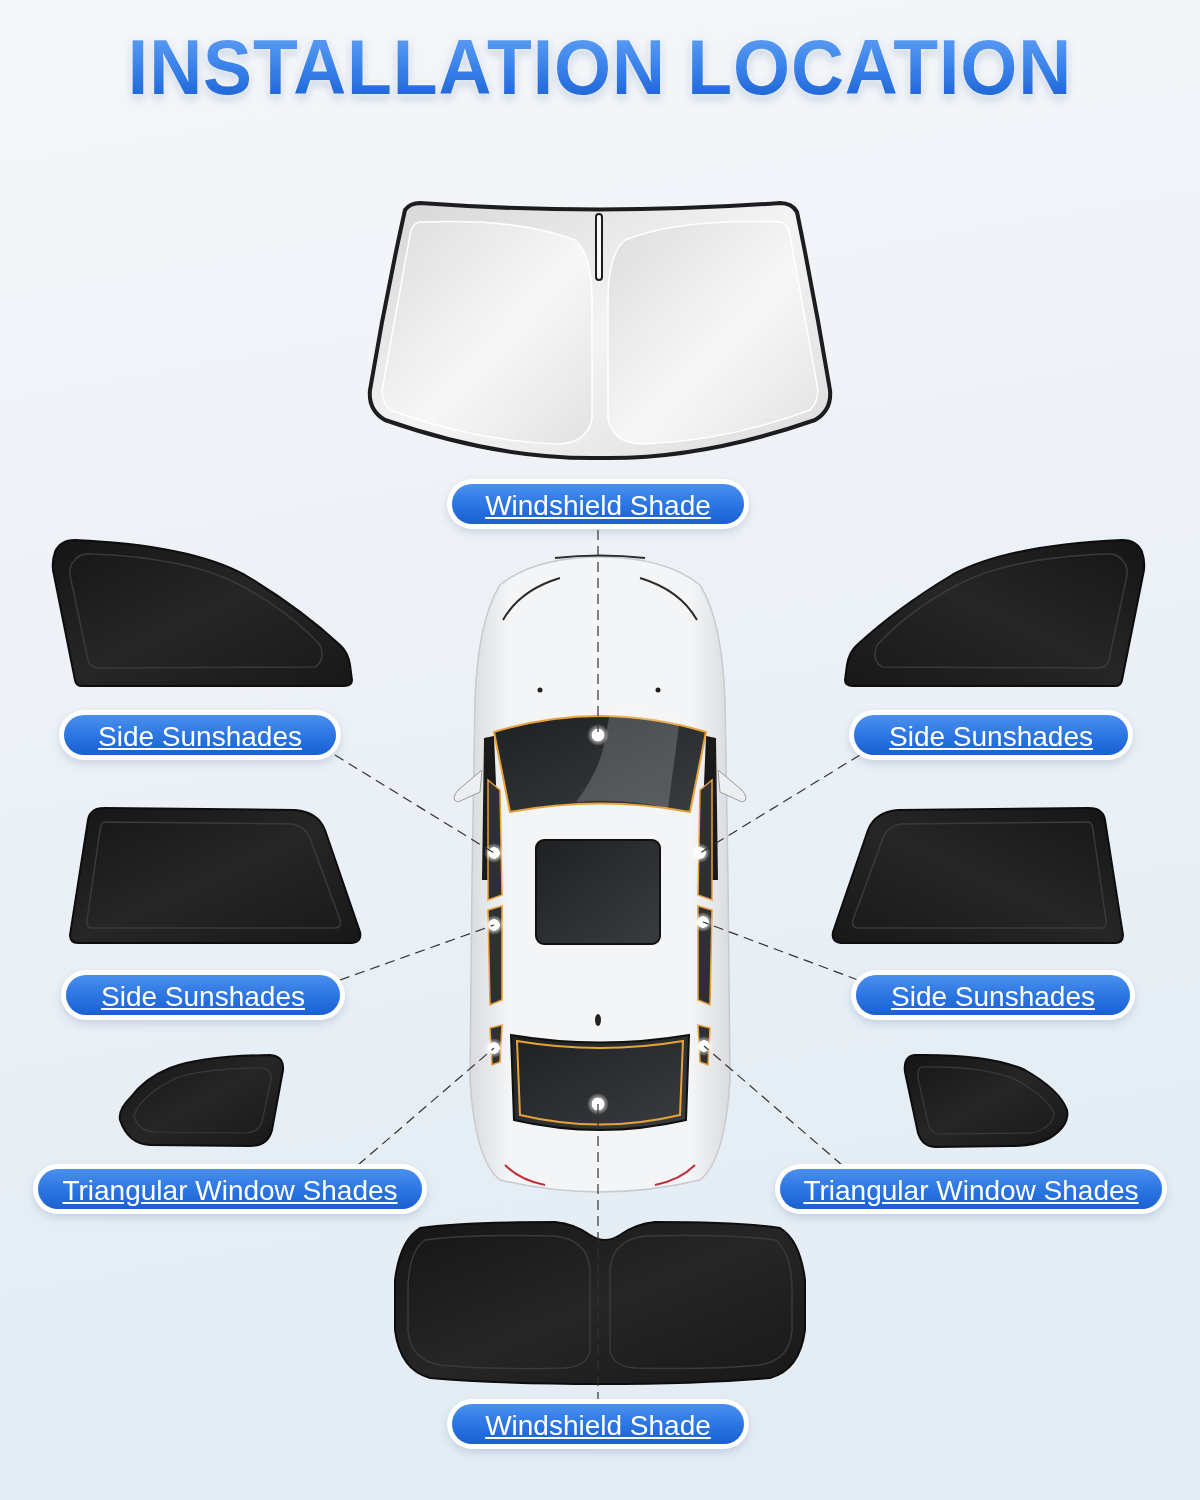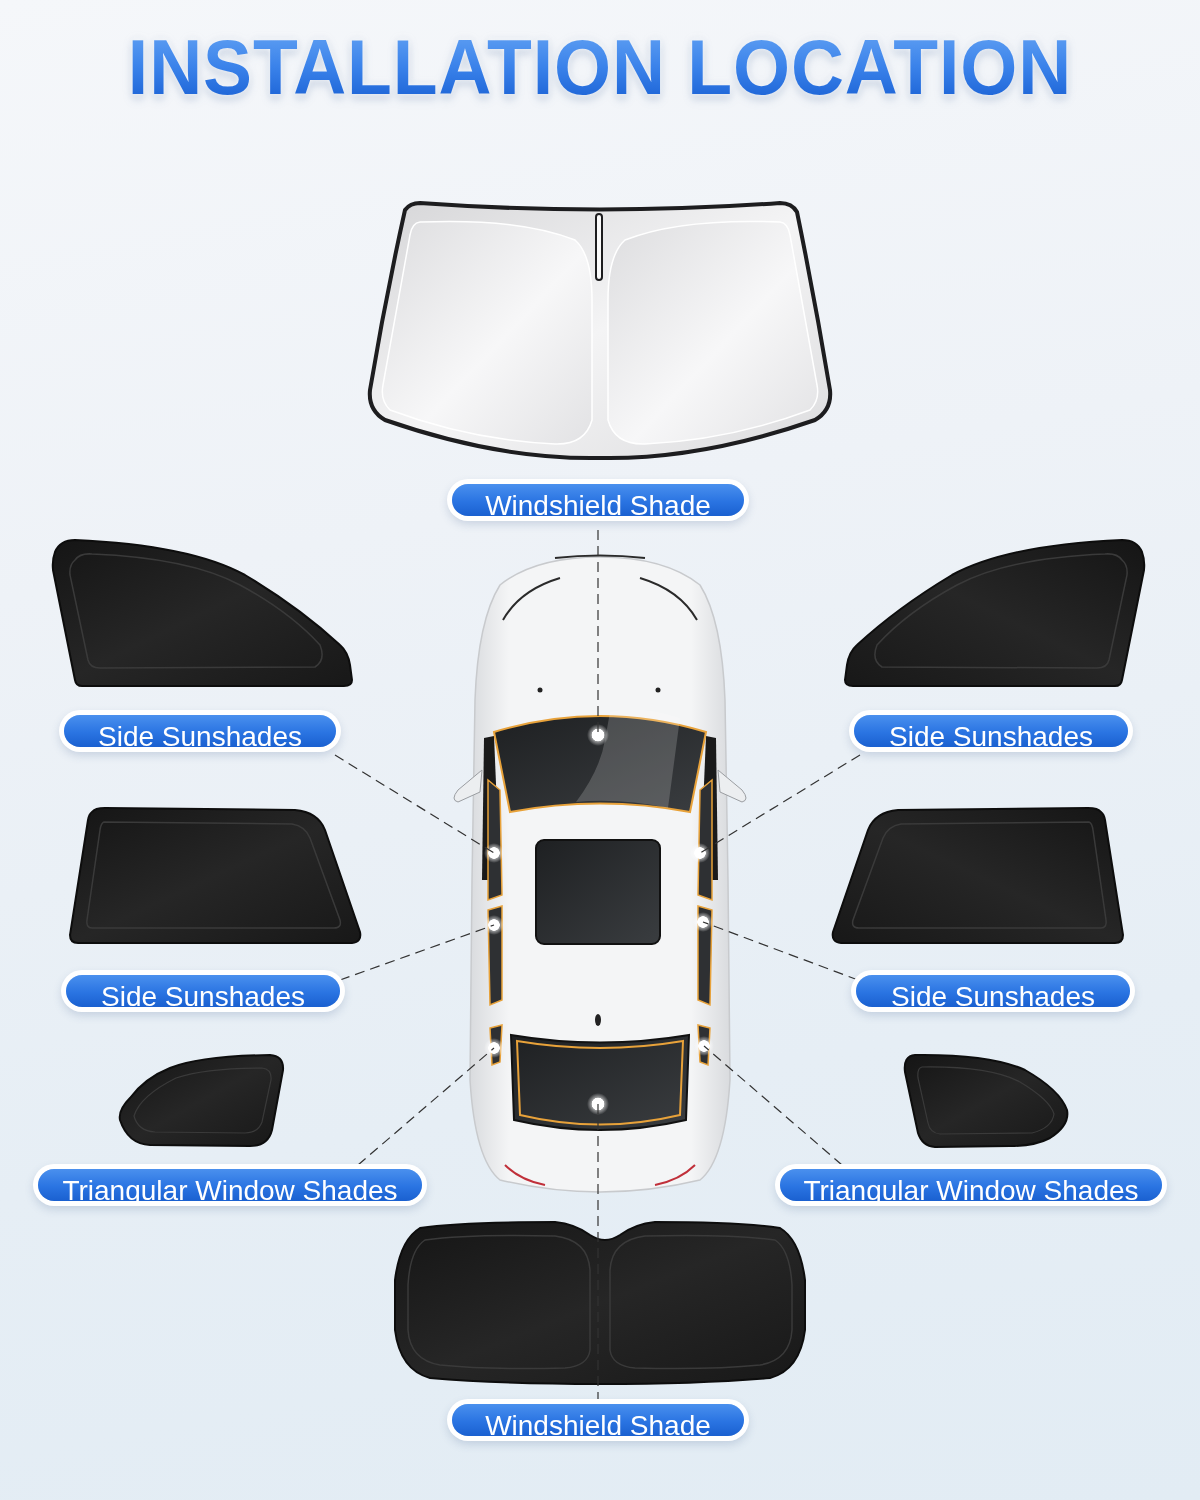--- a/index.html
+++ b/index.html
@@ -12,21 +12,21 @@
   .title {
     position: absolute; left: 0; top: 22px; width: 1200px; text-align: center;
     font-family: "Liberation Sans", sans-serif; font-weight: 700;
     font-size: 78px; letter-spacing: 1px; line-height: 90px;
     background: linear-gradient(180deg, #6aa8f5 0%, #3a82ea 50%, #1259cf 100%);
     -webkit-background-clip: text; background-clip: text; color: transparent;
     filter: drop-shadow(0 0 3px #fff) drop-shadow(0 3px 4px rgba(40,80,140,0.25));
     transform: scaleX(0.94);
   }
   .label {
-    position: absolute; height: 32px; border-radius: 22px;
+    position: absolute; height: 40px; border-radius: 22px;
     background: linear-gradient(180deg, #4a90ee 0%, #2a74e2 55%, #1a60d0 100%);
     color: #fff; font-size: 28px; line-height: 44px; text-align: center;
     box-shadow: 0 0 0 5px #ffffff, 0 4px 10px 4px rgba(60,90,140,0.22);
     white-space: nowrap; cursor: default; text-decoration: underline;
   }
   svg.overlay { position: absolute; left: 0; top: 0; }
 </style>
 </head>
 <body>
 

